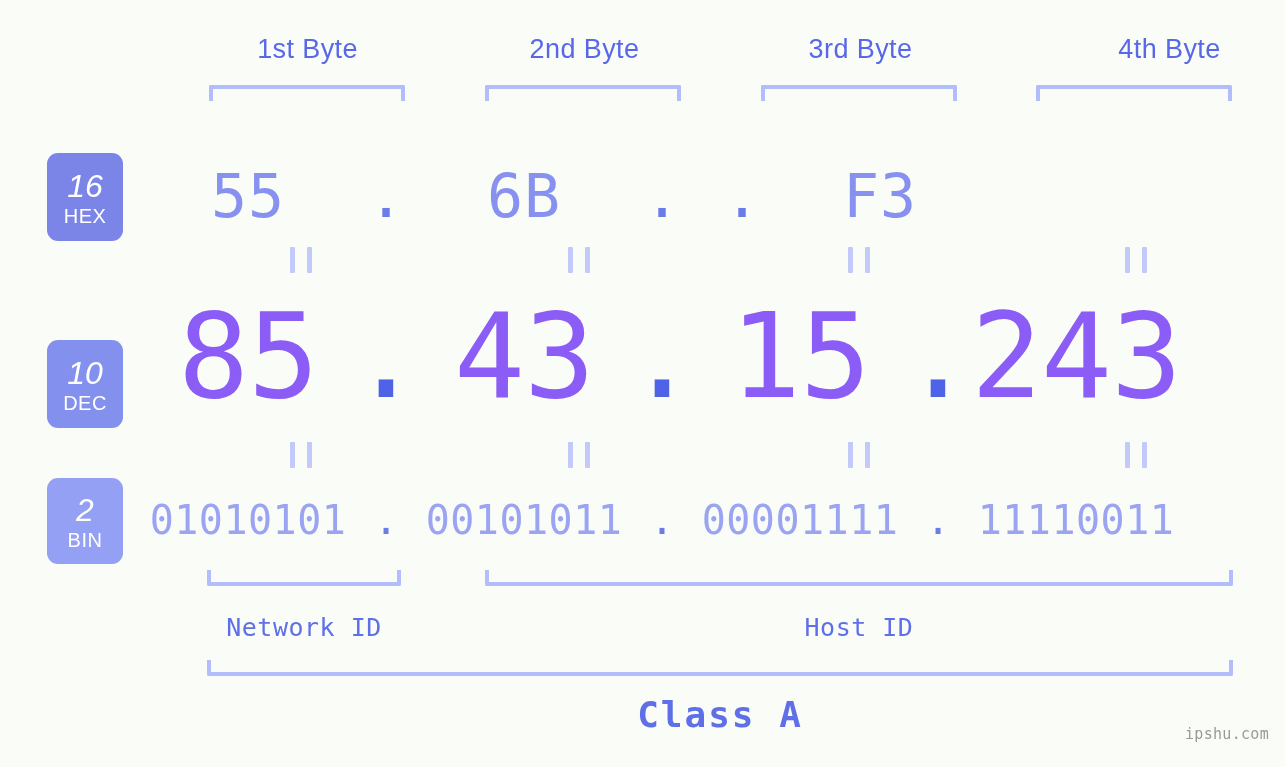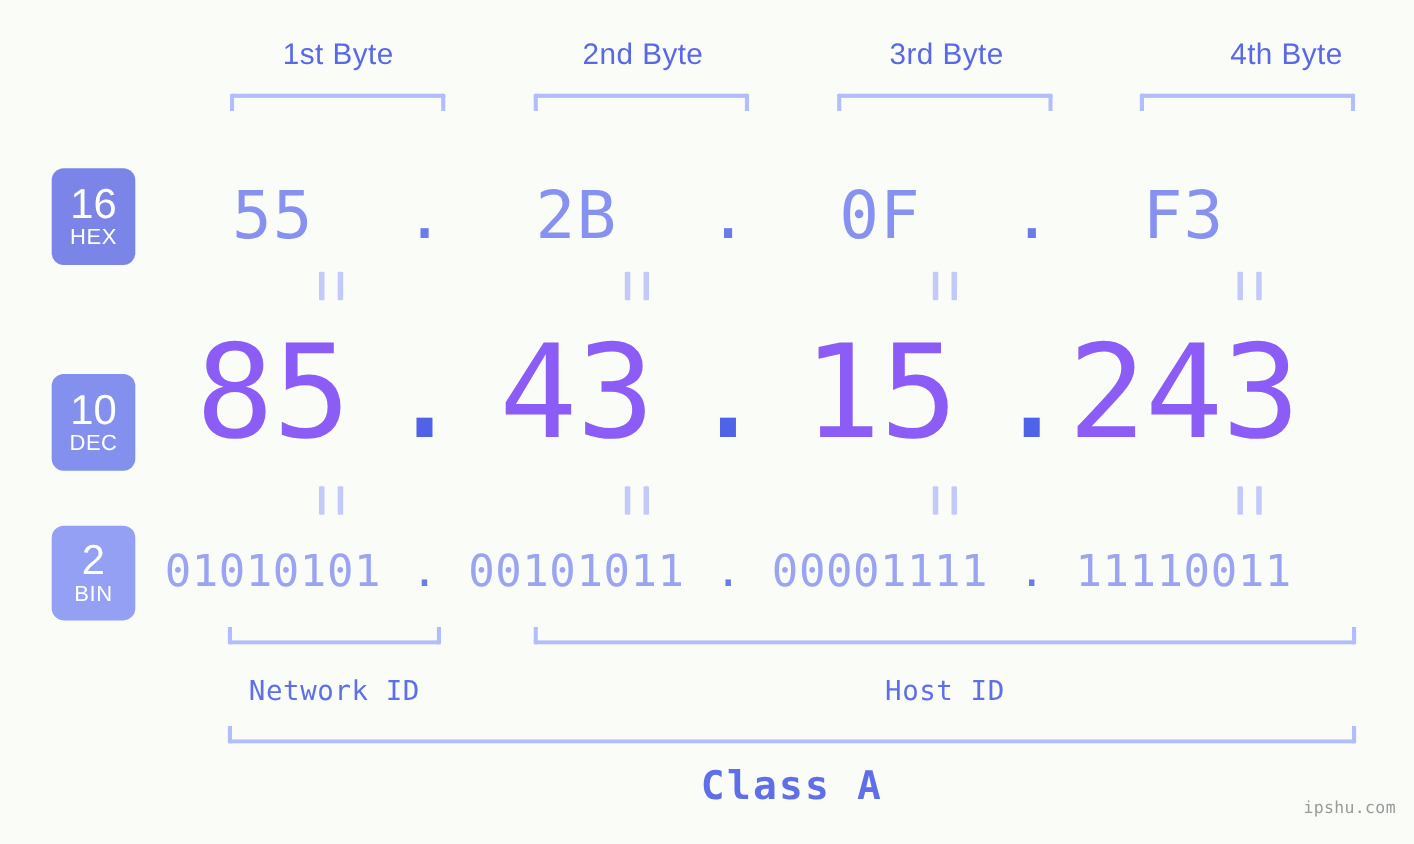--- a/index.html
+++ b/index.html
@@ -59,23 +59,24 @@
     color: #ffffff;
     text-align: center;
     box-sizing: border-box;
     display: flex;
     flex-direction: column;
     align-items: center;
     justify-content: center;
     font-family: "Liberation Sans", sans-serif;
   }
   .badge .num {
-    font-size: 38px;
+    font-size: 32px;
     line-height: 38px;
     font-weight: 400;
+    font-style: italic;
   }
   .badge .nm {
     font-size: 20px;
     line-height: 22px;
     font-weight: 400;
     letter-spacing: 0.5px;
   }
 
   
   .row {
@@ -213,27 +214,24 @@
   </div>
 
   <div class="row hex-row">
     <div class="cell" style="width:196px;">
       <span class="hex-val">55</span>
     </div>
     <div class="cell" style="width:80px;">
       <span class="hex-dot">.</span>
     </div>
     <div class="cell" style="width:196px;">
-      <span class="hex-val">2B</span>
+      <span class="hex-val">6B</span>
     </div>
     <div class="cell" style="width:80px;">
       <span class="hex-dot">.</span>
-    </div>
-    <div class="cell" style="width:196px;">
-      <span class="hex-val">0F</span>
     </div>
     <div class="cell" style="width:80px;">
       <span class="hex-dot">.</span>
     </div>
     <div class="cell" style="width:196px;">
       <span class="hex-val">F3</span>
     </div>
   </div>
 
   <div class="eq" style="left:290px; top:247px;">

